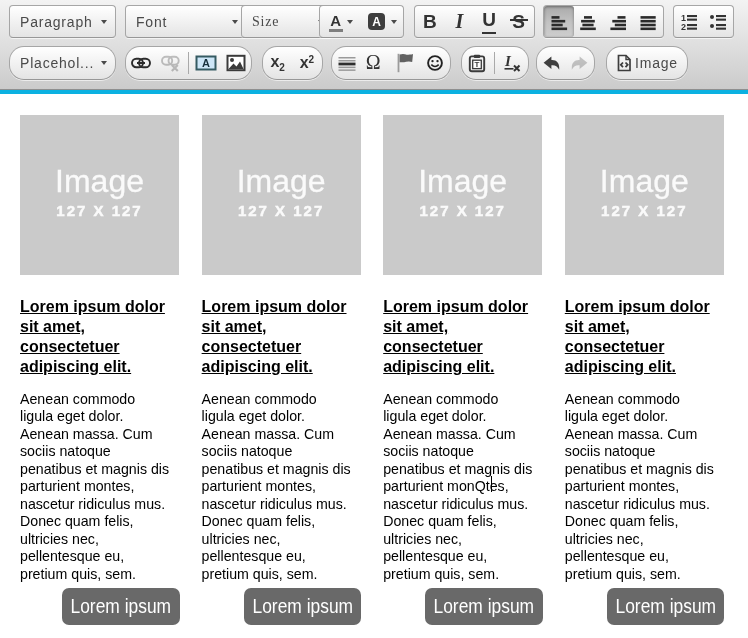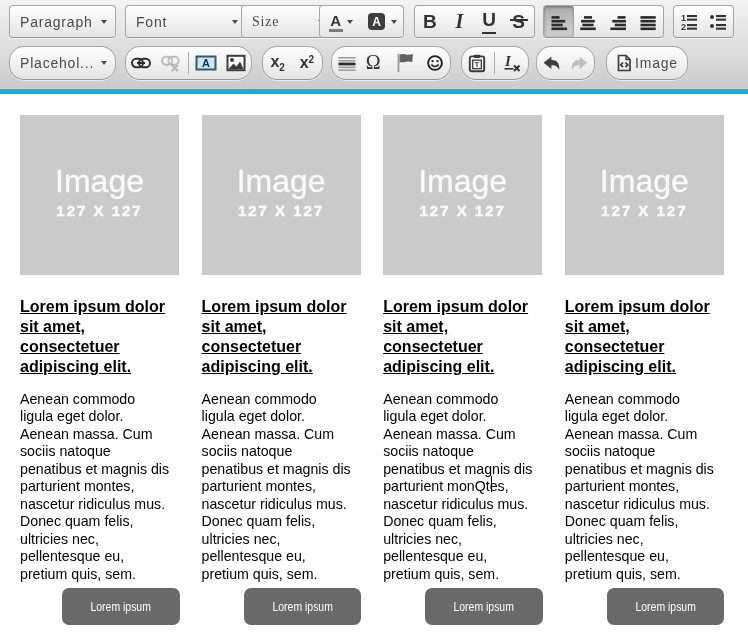--- a/index.html
+++ b/index.html
@@ -40,21 +40,21 @@
 
   
   .col { position:absolute; top:115px; width:159px; color:#000; }
   .ph { width:159px; height:160px; background:#cacaca; position:relative; color:#fafafa;
     text-align:center; filter:blur(0.35px); }
   .ph .t1 { position:absolute; top:48px; left:0; width:100%; font-size:32px; line-height:36px; -webkit-text-stroke:0.3px #fafafa; }
   .ph .t2 { position:absolute; top:87px; left:0; width:100%; font-size:15px; font-weight:bold; line-height:18px; letter-spacing:2px; -webkit-text-stroke:0.5px #fafafa; }
   .col h3 { font-size:16px; line-height:20px; font-weight:bold; margin-top:22.4px;text-decoration:underline; }
   .col p { font-size:14.2px; line-height:17.5px; margin-top:13.2px; position:relative; }
   .btn { margin-top:4.9px; margin-left:42px; width:117.5px; height:37.5px; background:#696969;
-    border-radius:7px; color:#fff; font-size:12px; display:flex; align-items:center; justify-content:center; }
+    border-radius:7px; color:#fff; font-size:20px; display:flex; align-items:center; justify-content:center; }
   .caret { position:absolute; width:1.3px; height:16px; background:#000; }
 </style>
 </head>
 <body>
 <div class="top">
 
   <div class="g r1 combo" style="left:9px;width:107px;">Paragraph<span class="arr"></span></div>
   <div class="g r1 combo" style="left:125px;width:122px;">Font<span class="arr"></span></div>
   <div class="g r1 combo" style="left:241px;width:92px;font-family:Liberation Serif, serif;">Size<span class="arr"></span></div>
 

